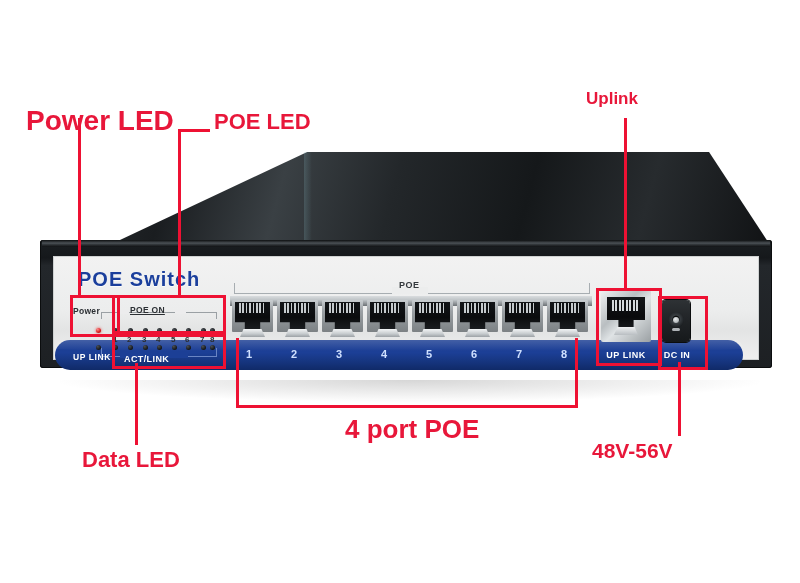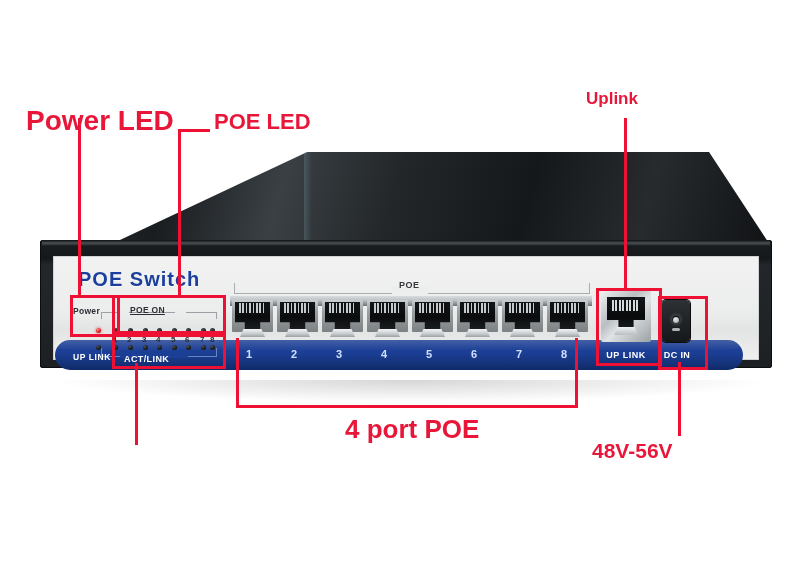--- a/index.html
+++ b/index.html
@@ -400,17 +400,18 @@
   <div class="rl" style="left:678px;top:362px;width:3px;height:74px;"></div>
 
   <div class="rl" style="left:236px;top:338px;width:3px;height:70px;"></div>
   <div class="rl" style="left:575px;top:338px;width:3px;height:70px;"></div>
   <div class="rl" style="left:236px;top:405px;width:342px;height:3px;"></div>
 
   <div class="anno-label" id="lbl-power-led">Power LED</div>
   <div class="anno-label" id="lbl-poe-led">POE LED</div>
   <div class="anno-label" id="lbl-uplink">Uplink</div>
   <div class="anno-label" id="lbl-8port">4 port POE</div>
+  <div class="anno-label" id="lbl-data-led">Data LED</div>
   <div class="anno-label" id="lbl-dc-input">
     <span class="l2">48V-56V</span>
   </div>
 
 </div>
 
 </body></html>

